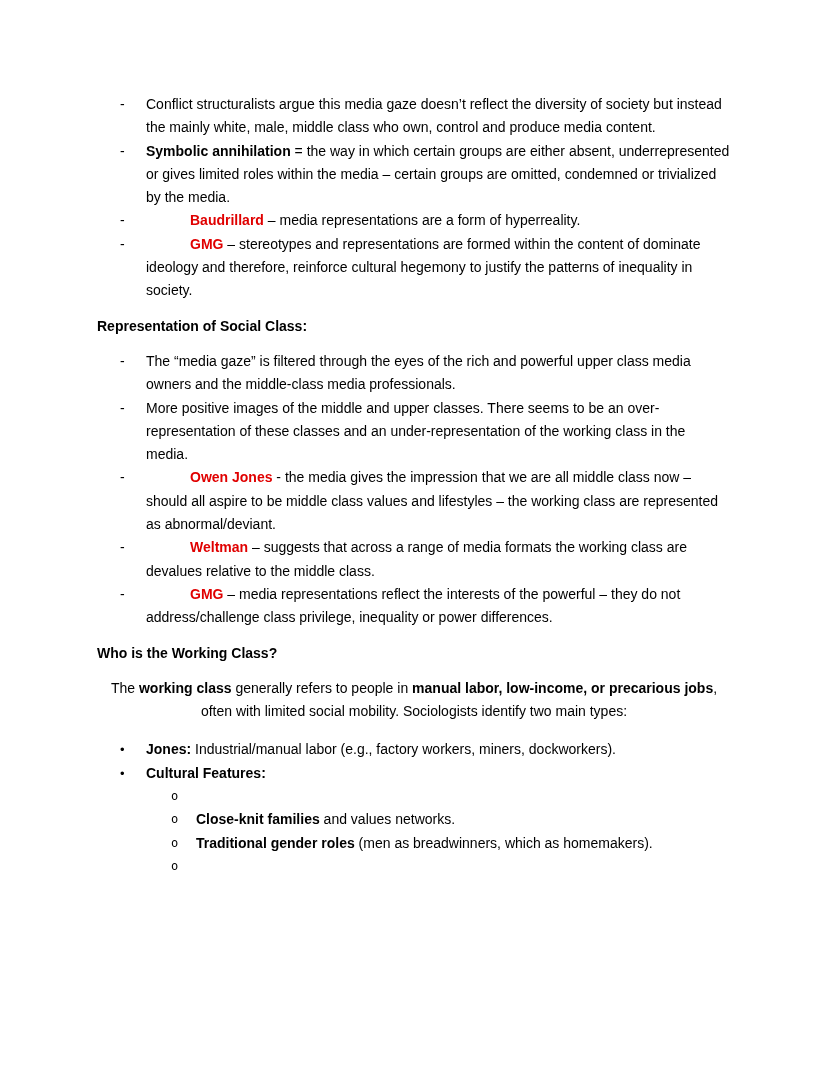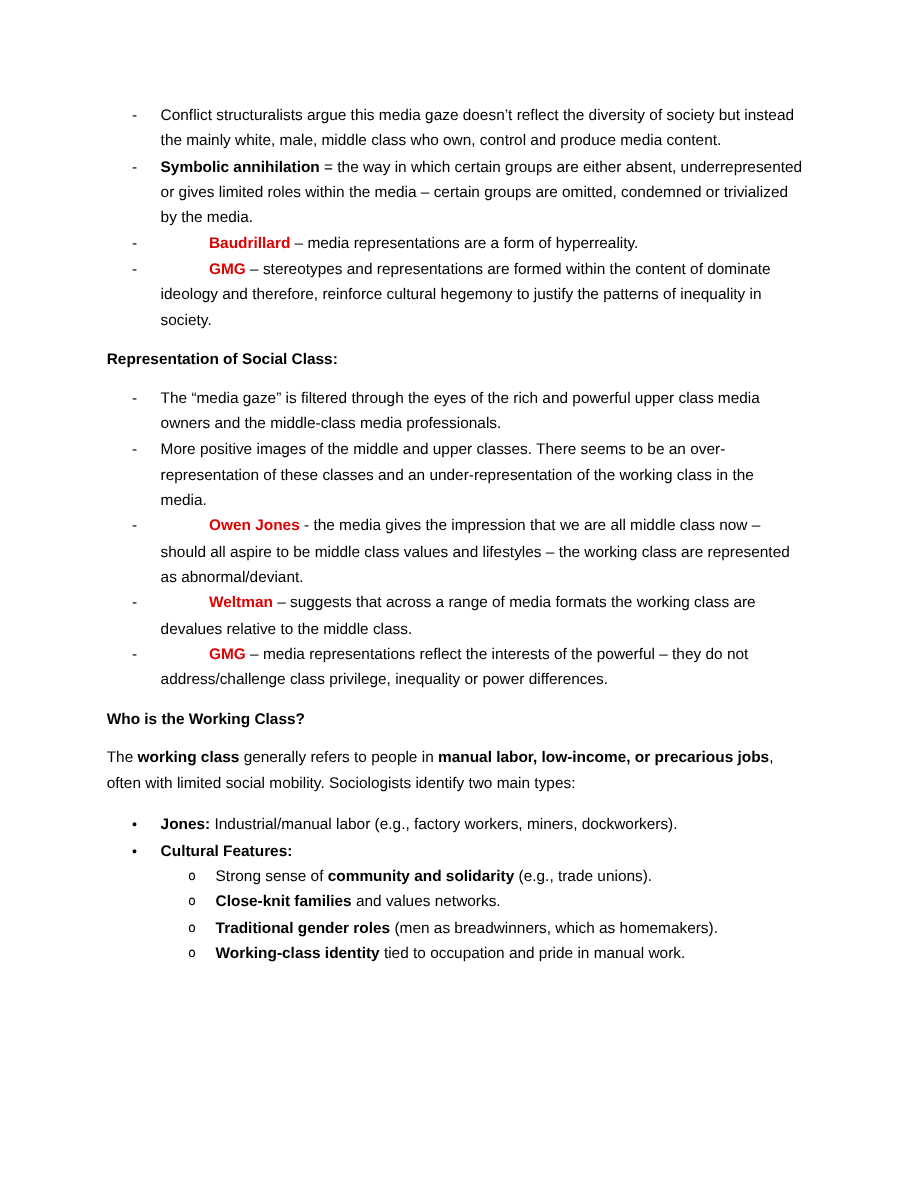--- a/index.html
+++ b/index.html
@@ -24,20 +24,21 @@
     color: var(--text-color);
   }
   .heading {
     font-size: 14px;
     font-weight: 700;
     margin: 0 0 12px 0;
     line-height: 23.3px;
   }
   .para {
     margin: 0 0 15px 0;
+    text-align: center;
   }
   .list {
     margin: 0 0 12px 0;
   }
   .li {
     display: flex;
     align-items: flex-start;
   }
   .li .marker {
     flex: 0 0 auto;
@@ -115,30 +116,28 @@
       <div class="li indent-1">
         <span class="marker bullet">•</span>
         <div class="li-body"><span class="b">Jones:</span><span> Industrial/manual labor (e.g., factory workers, miners, dockworkers).</span></div>
       </div>
       <div class="li indent-1">
         <span class="marker bullet">•</span>
         <div class="li-body"><span class="b">Cultural Features:</span></div>
       </div>
       <div class="li indent-2">
         <span class="marker circle">o</span>
-        <div class="li-body"><span>Strong sense of </span><span class="b">community and solidarity</span><span> (e.g., trade unions).</span></div>
       </div>
       <div class="li indent-2">
         <span class="marker circle">o</span>
         <div class="li-body"><span class="b">Close-knit families</span><span> and values networks.</span></div>
       </div>
       <div class="li indent-2">
         <span class="marker circle">o</span>
         <div class="li-body"><span class="b">Traditional gender roles</span><span> (men as breadwinners, which as homemakers).</span></div>
       </div>
       <div class="li indent-2">
         <span class="marker circle">o</span>
-        <div class="li-body"><span class="b">Working-class identity</span><span> tied to occupation and pride in manual work.</span></div>
       </div>
     </div>
 
   </div>
 </div>
 
 </body></html>

